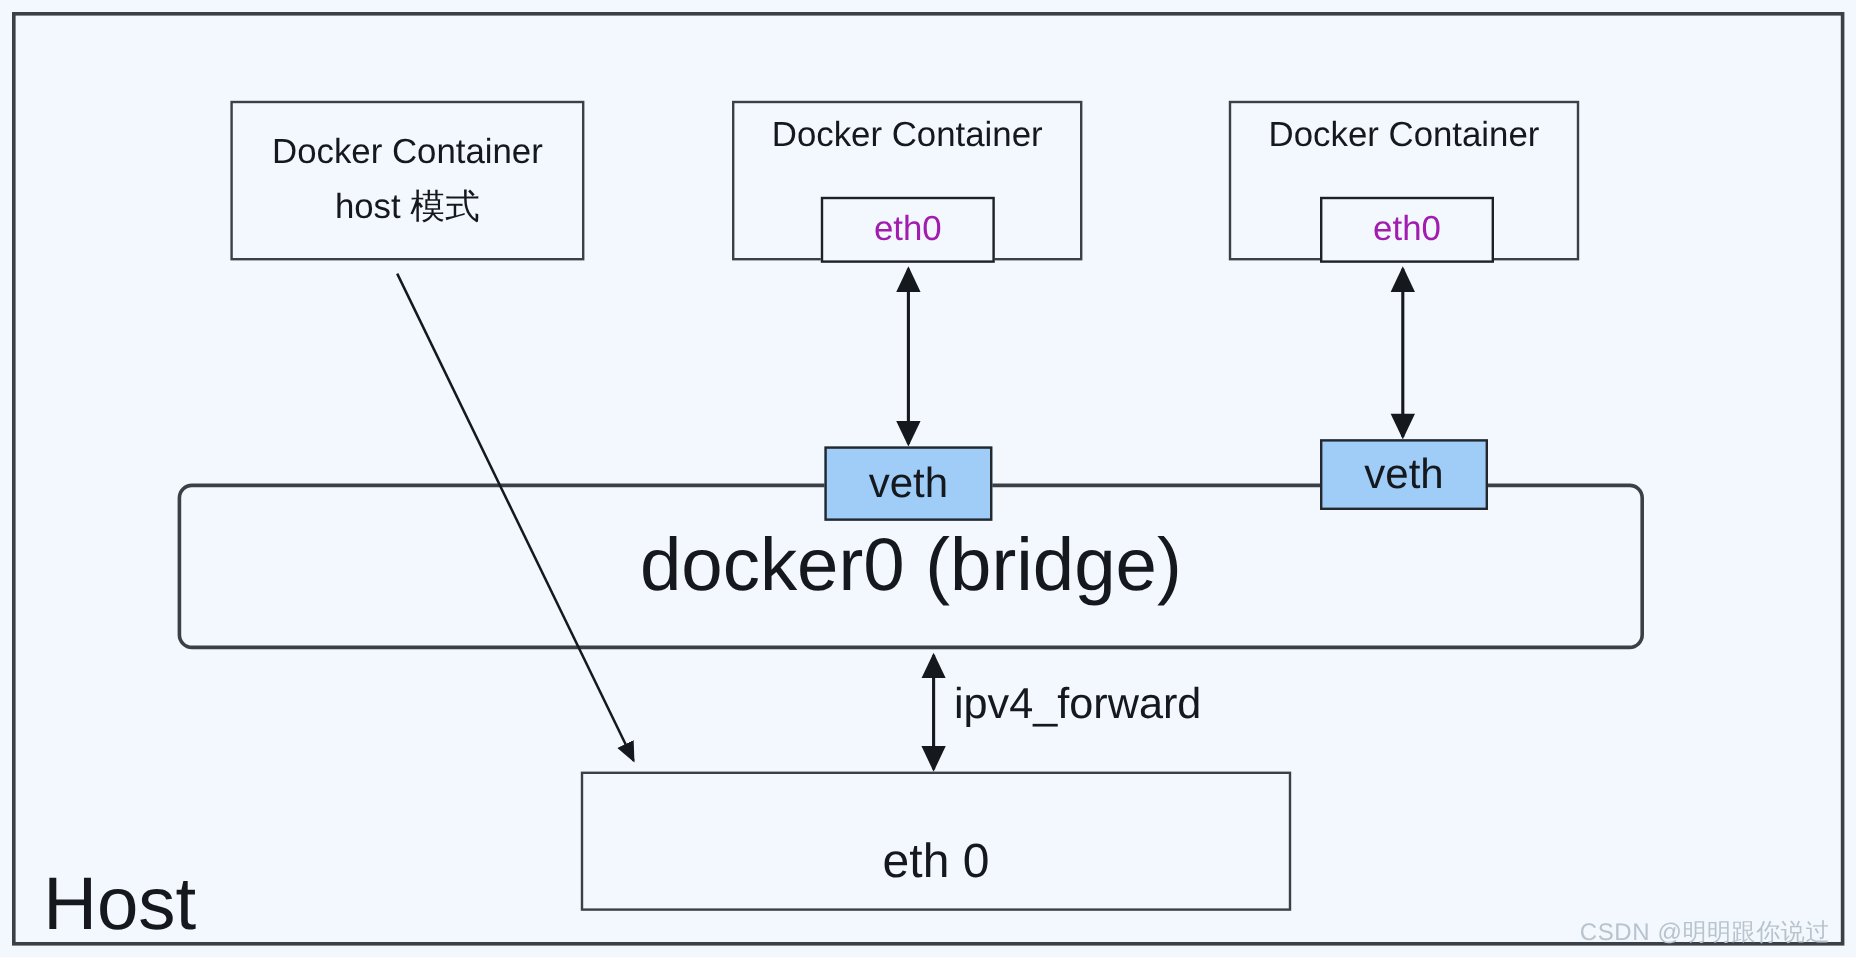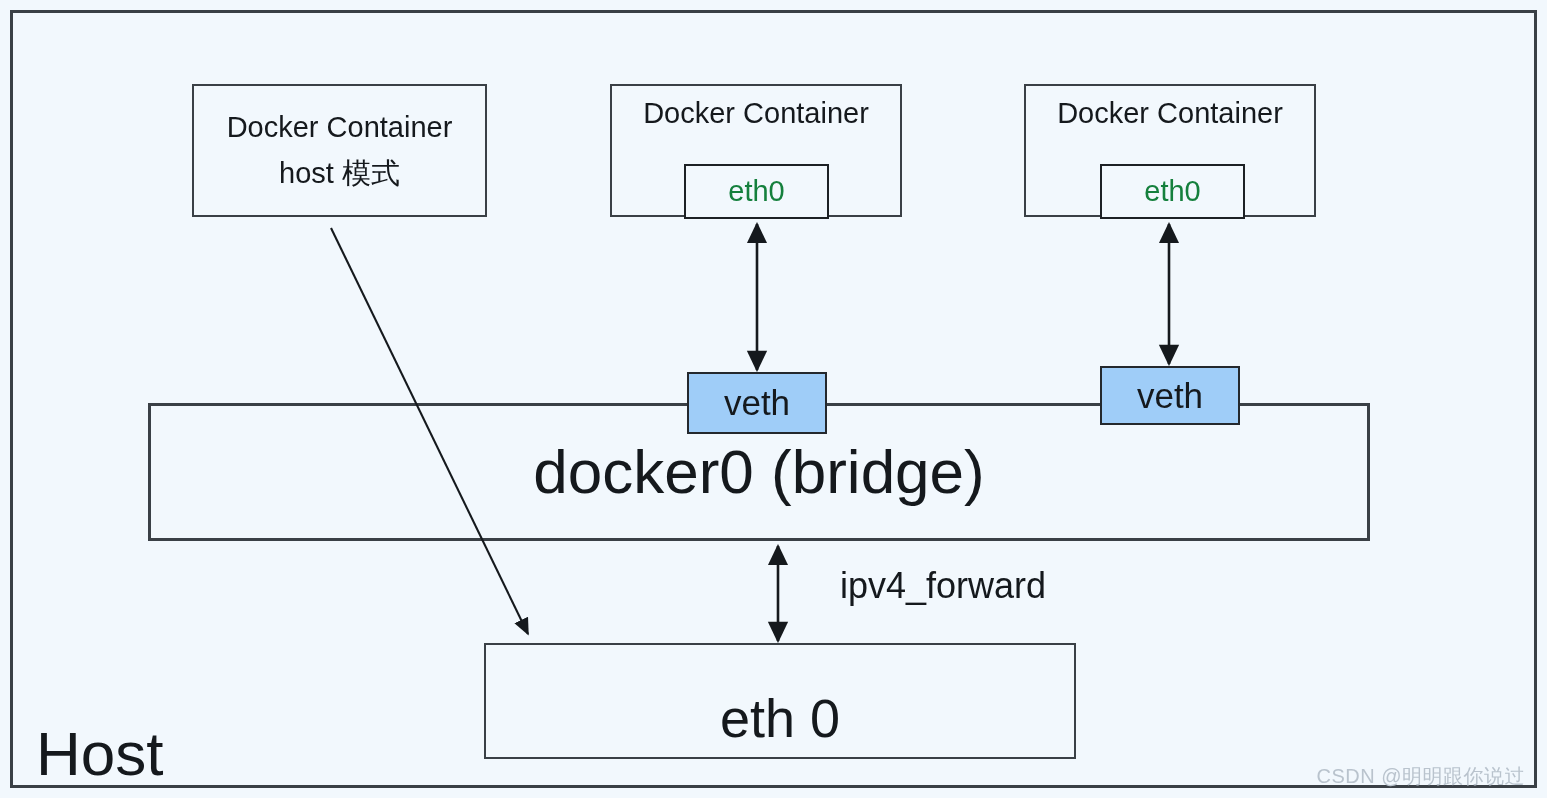--- a/index.html
+++ b/index.html
@@ -71,31 +71,32 @@
   
   .eth0-box {
     position: absolute;
     box-sizing: border-box;
     border: 2px solid #1d2125;
     background: #f2f8fd;
     font-size: 29px;
     display: flex;
     align-items: center;
     justify-content: center;
-    color: #15803d;
+    color: #a21caf;
   }
   #eth0-1 { left: 684px; top: 164px; width: 145px; height: 55px; }
   #eth0-2 { left: 1100px; top: 164px; width: 145px; height: 55px; }
 
   
   #docker0 {
     left: 148px; top: 403px; width: 1222px; height: 138px;
     justify-content: center;
     border-width: 3px;
     z-index: 1;
+    border-radius: 12px;
   }
   #docker0 .docker0-label {
     font-size: 62px;
     letter-spacing: 0px;
     color: #15191d;
   }
 
   
   .veth {
     position: absolute;
@@ -111,42 +112,41 @@
   }
   #veth-left  { left: 687px;  top: 372px; width: 140px; height: 62px; }
   #veth-right { left: 1100px; top: 366px; width: 140px; height: 59px; }
 
   
   #host-nic {
     left: 484px; top: 643px; width: 592px; height: 116px;
     justify-content: center;
     border-width: 2px;
   }
-  #host-nic .nic-label { font-size: 54px; color: #15191d; margin-top: 36px; }
+  #host-nic .nic-label { font-size: 40px; color: #15191d; margin-top: 36px; }
 
   
   #host-label {
     position: absolute;
     left: 36px;
     top: 686px;
     font-size: 62px;
     color: #15191d;
     white-space: nowrap;
     margin-top: 32px;
   }
 
   
   #ipv4-label {
     position: absolute;
     left: 795px;
     top: 565px;
     font-size: 36px;
     color: #15191d;
     white-space: nowrap;
-    margin-left: 45px;
   }
 
   
   #arrows {
     position: absolute;
     left: 0; top: 0;
     width: 1547px; height: 798px;
     pointer-events: none;
     z-index: 2;
   }

